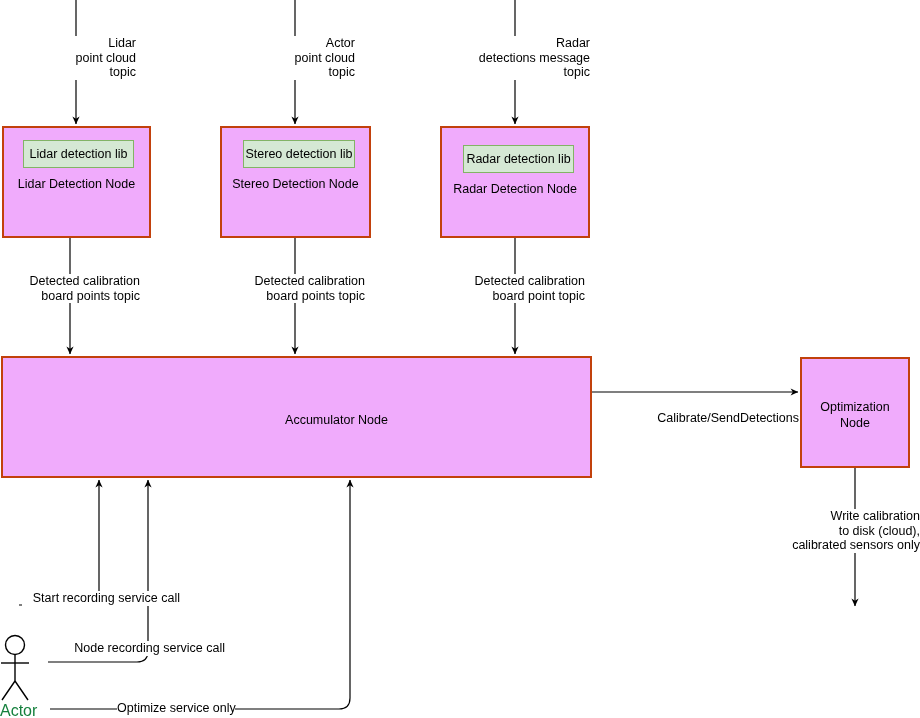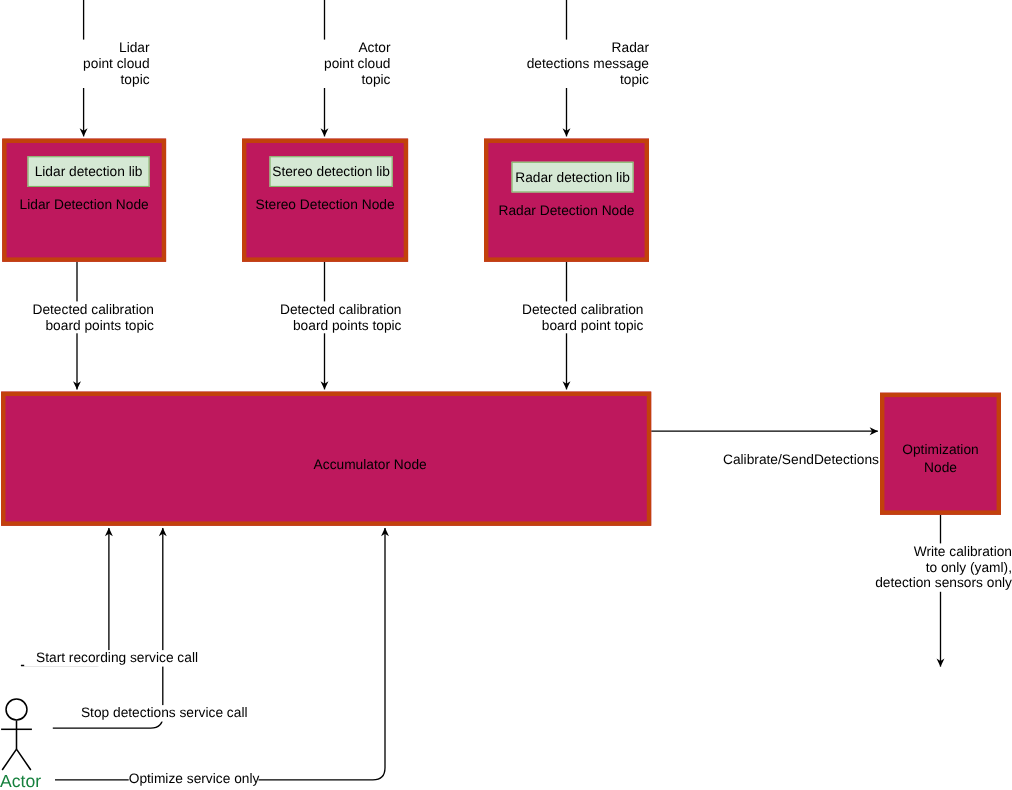--- a/index.html
+++ b/index.html
@@ -23,22 +23,22 @@
   }
   svg.layer {
     position: absolute;
     left: 0;
     top: 0;
     width: 920px;
     height: 718px;
   }
   .node-box {
     position: absolute;
-    background: #be185d;
-    border: 4px solid #c2410c;
+    background: #f0abfc;
+    border: 2px solid #c2410c;
     box-sizing: border-box;
     text-decoration: underline;
   }
   .lib-box {
     position: absolute;
     background: #d5e8d4;
     border: 1px solid #82b366;
     box-sizing: border-box;
     display: flex;
     align-items: center;
@@ -198,27 +198,27 @@
     <div class="center-label" style="top:41px;">
       <div>Optimization</div>
       <div>Node</div>
     </div>
   </div>
 
   <div class="edge-label nobg" style="left:589px; top:399px; width:210px;">
     <div>Calibrate/SendDetections</div>
   </div>
 
-  <div class="edge-label" style="left:770px; top:494px; width:150px;">
+  <div class="edge-label" style="left:770px; top:509px; width:150px;">
     <div>Write calibration</div>
-    <div>to only (yaml),</div>
-    <div>detection sensors only</div>
+    <div>to disk (cloud),</div>
+    <div>calibrated sensors only</div>
   </div>
 
   <div class="actor-caption" style="left:0px; top:702px; width:32px;">Actor</div>
 
   <div class="edge-label" style="left:22px; top:591px; width:158px;">Start recording service call</div>
 
-  <div class="edge-label" style="left:73px; top:641px; width:152px;">Stop detections service call</div>
+  <div class="edge-label" style="left:73px; top:641px; width:152px;">Node recording service call</div>
 
   <div class="edge-label" style="left:117px; top:701px; width:118px;">Optimize service only</div>
 
 </div>
 
 </body></html>

